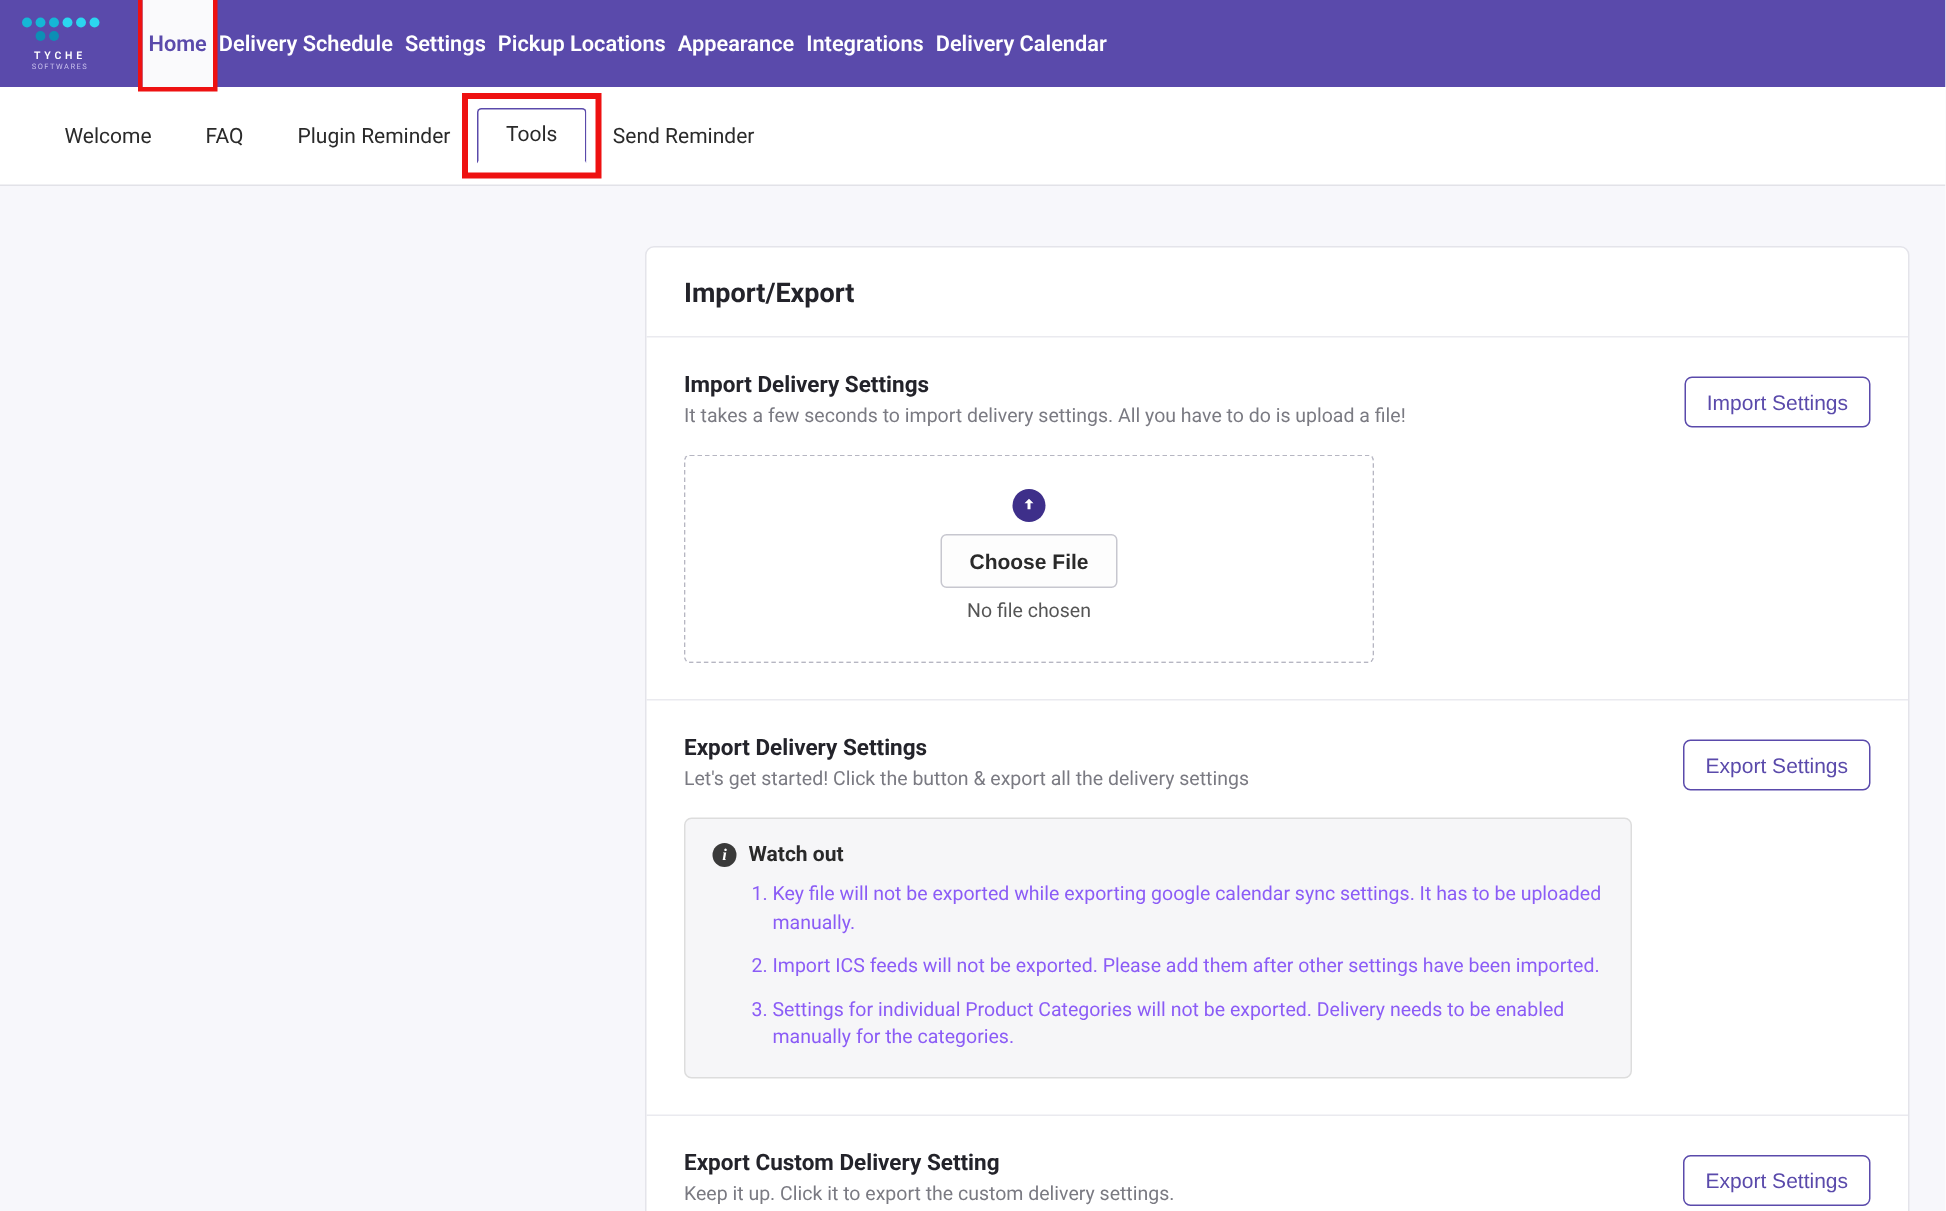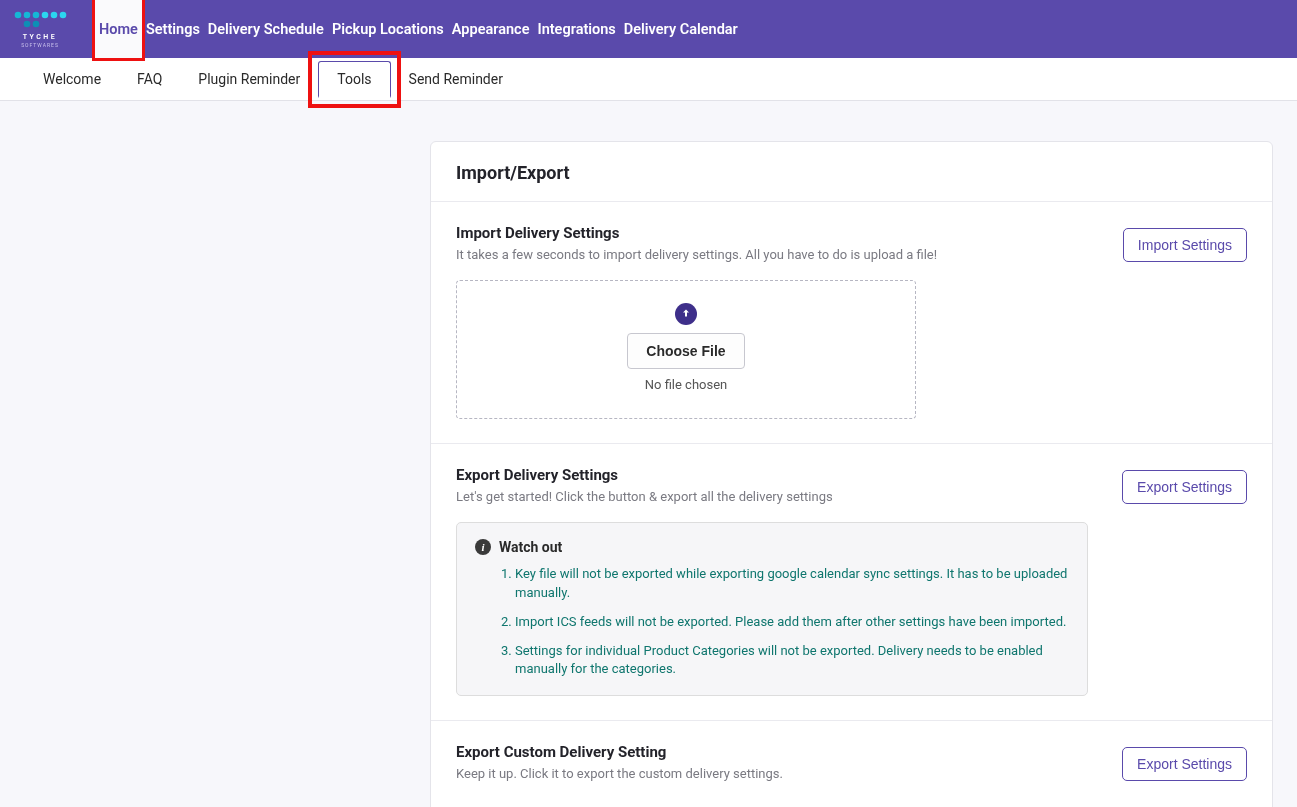--- a/index.html
+++ b/index.html
@@ -67,21 +67,21 @@
     pointer-events:none;
   }
 
   
   .subnav {
     background:#fff;
     border-bottom:1px solid #e2e2e8;
     display:flex;
     align-items:center;
     padding-left: 25px;
-    height:43px;
+    height:66px;
     gap: 0;
   }
   .subnav-item {
     font-size:14px;
     color:#2a2a2a;
     padding: 9px 18px;
     cursor:pointer;
     position:relative;
     white-space:nowrap;
   }
@@ -212,21 +212,21 @@
     background:#3a3a3a;color:#fff;
     display:flex;align-items:center;justify-content:center;
     font-size:11px;font-weight:700;font-style:italic;font-family:Georgia,serif;
   }
   .warnbox ol {
     padding-left:30px;
     margin-left:10px;
   }
   .warnbox ol li {
     font-size:13px;
-    color:#0f766e;
+    color:#8b5cf6;
     margin-bottom:10px;
     line-height:1.45;
   }
   .warnbox ol li:last-child { margin-bottom:0; }
 </style>
 </head>
 <body>
 
 <div class="topnav">
   <div class="brand">
@@ -242,22 +242,22 @@
         <circle cx="50" cy="5" r="3.3" fill="#2bd6f0"></circle>
       </svg>
     </span>
     <span class="brand-text">TYCHE</span>
     <span class="brand-sub">SOFTWARES</span>
   </div>
   <div class="nav-items">
     <div class="highlight-primary" style="height:100%;">
       <div class="nav-item active-primary">Home</div>
     </div>
+    <div class="nav-item">Delivery Schedule</div>
     <div class="nav-item">Settings</div>
-    <div class="nav-item">Delivery Schedule</div>
     <div class="nav-item">Pickup Locations</div>
     <div class="nav-item">Appearance</div>
     <div class="nav-item">Integrations</div>
     <div class="nav-item">Delivery Calendar</div>
   </div>
 </div>
 
 <div class="subnav">
   <div class="subnav-item">Welcome</div>
   <div class="subnav-item">FAQ</div>

